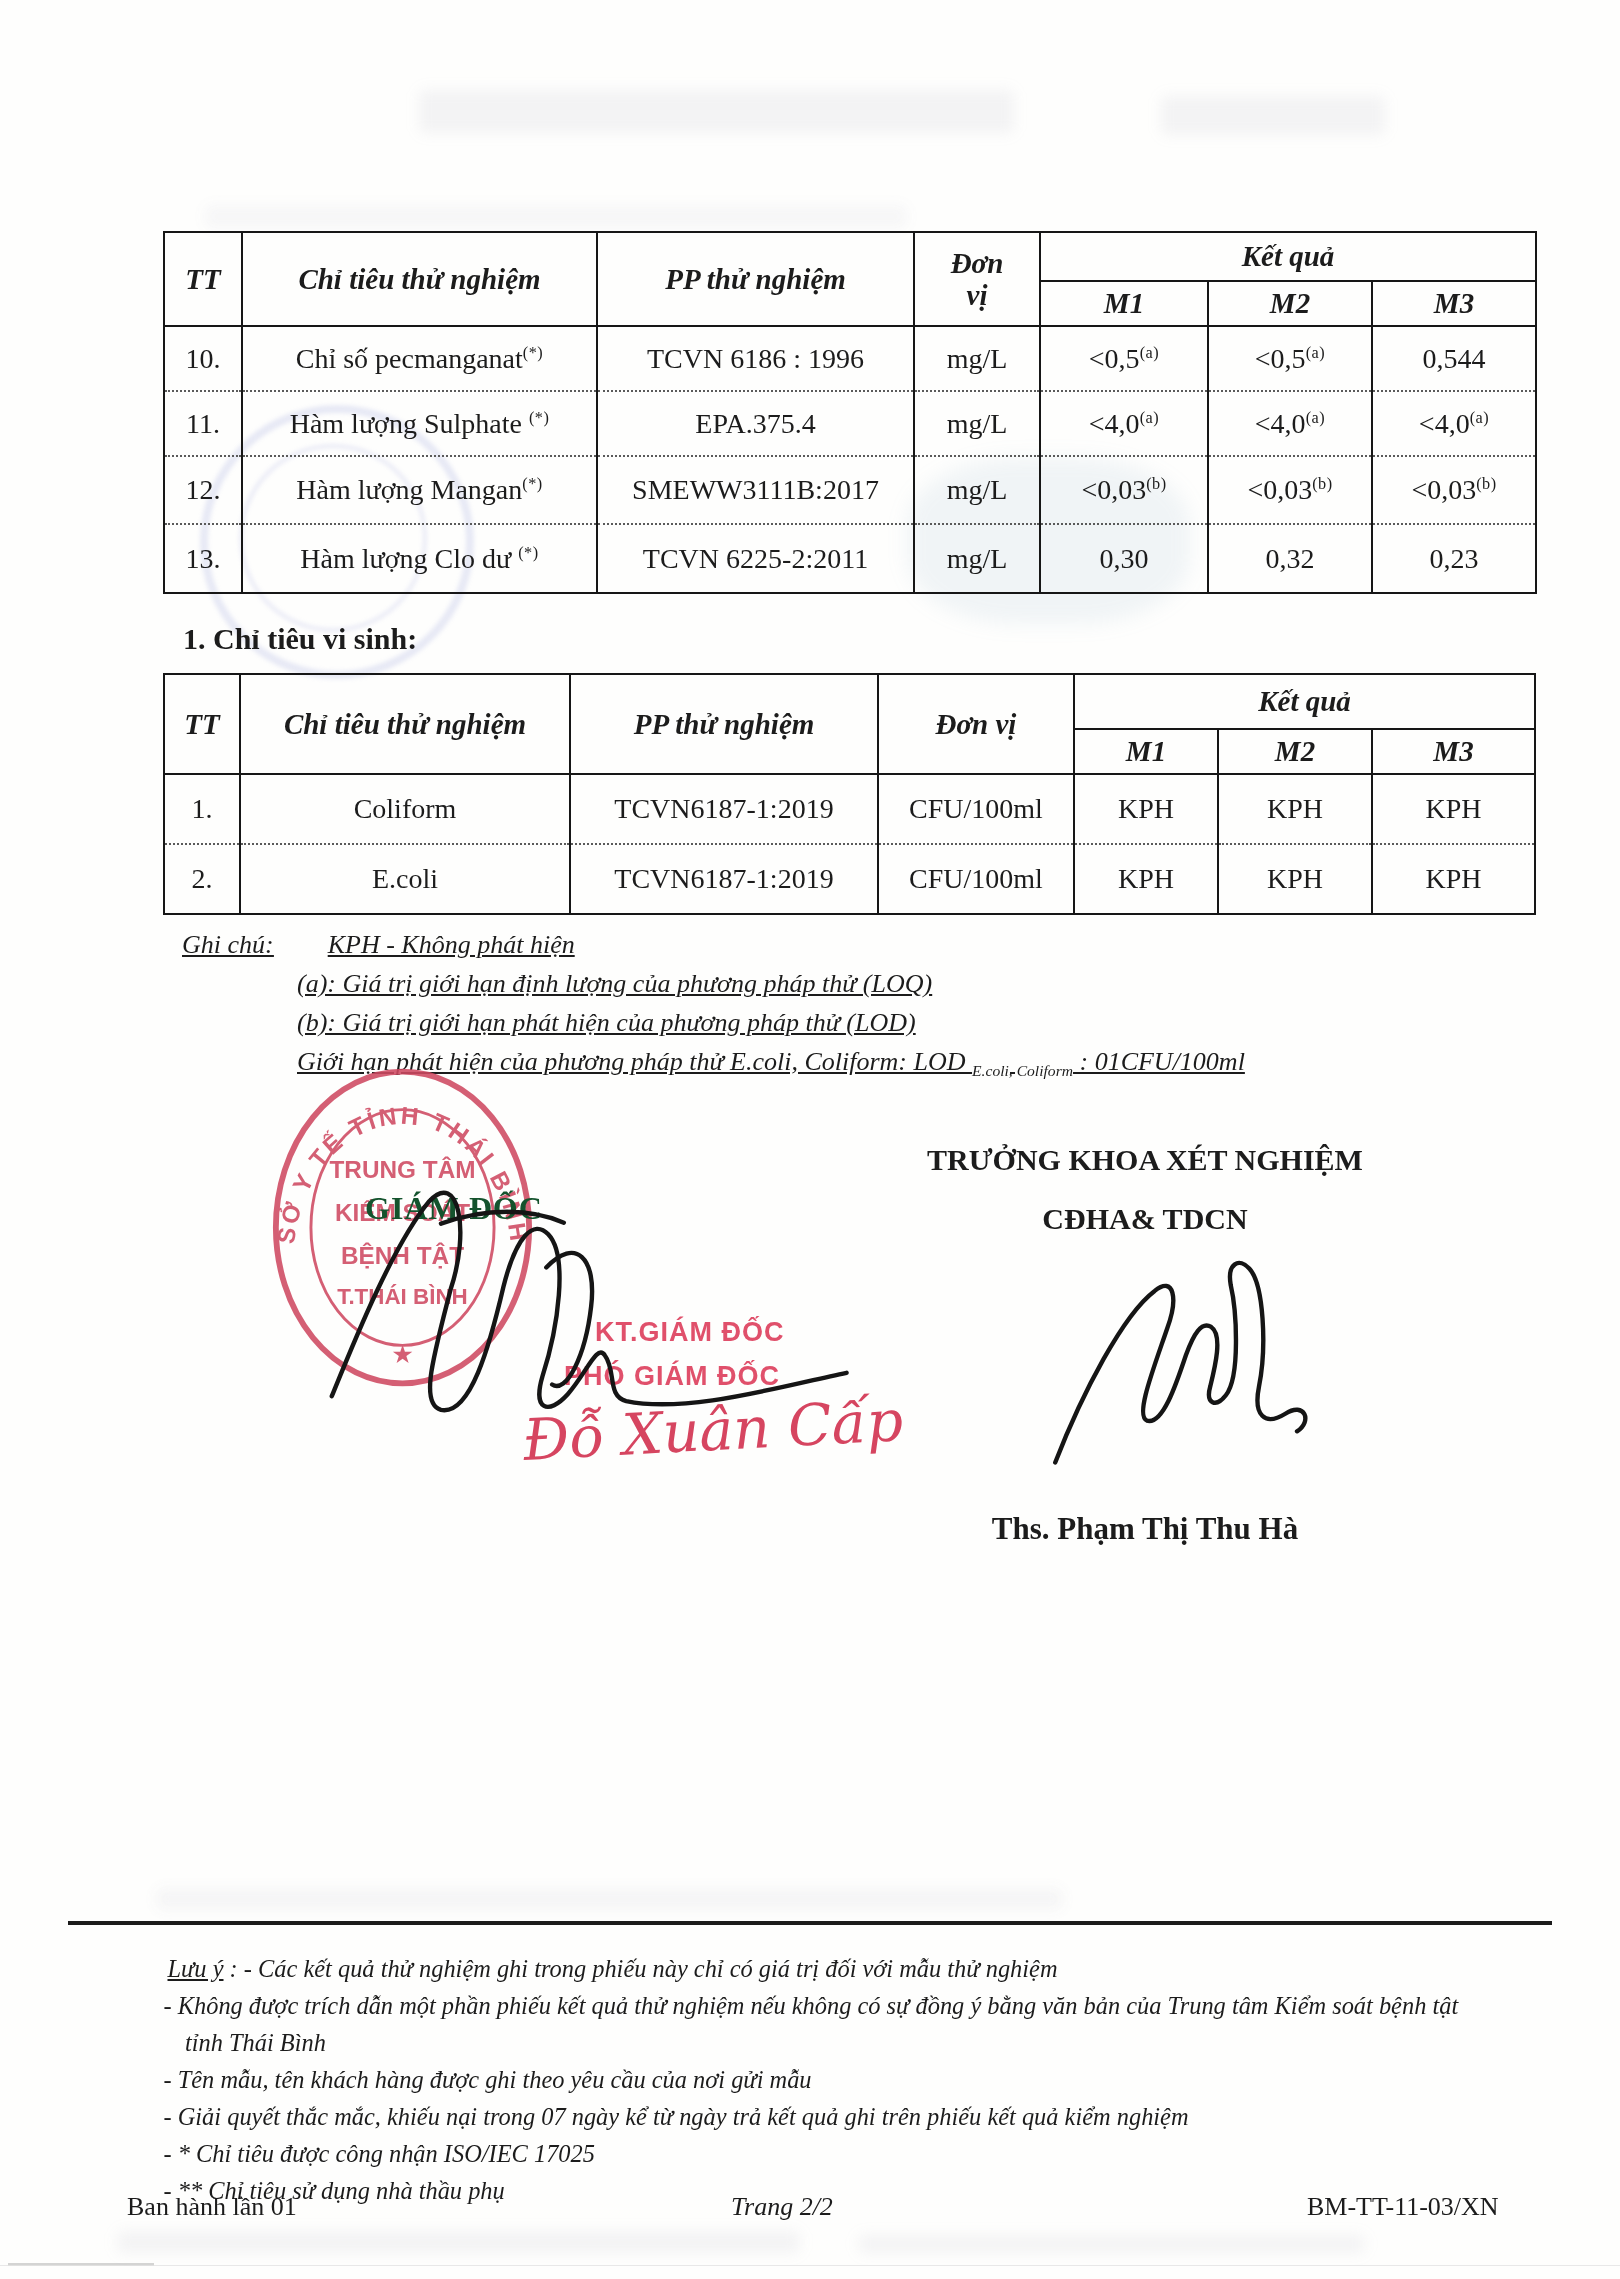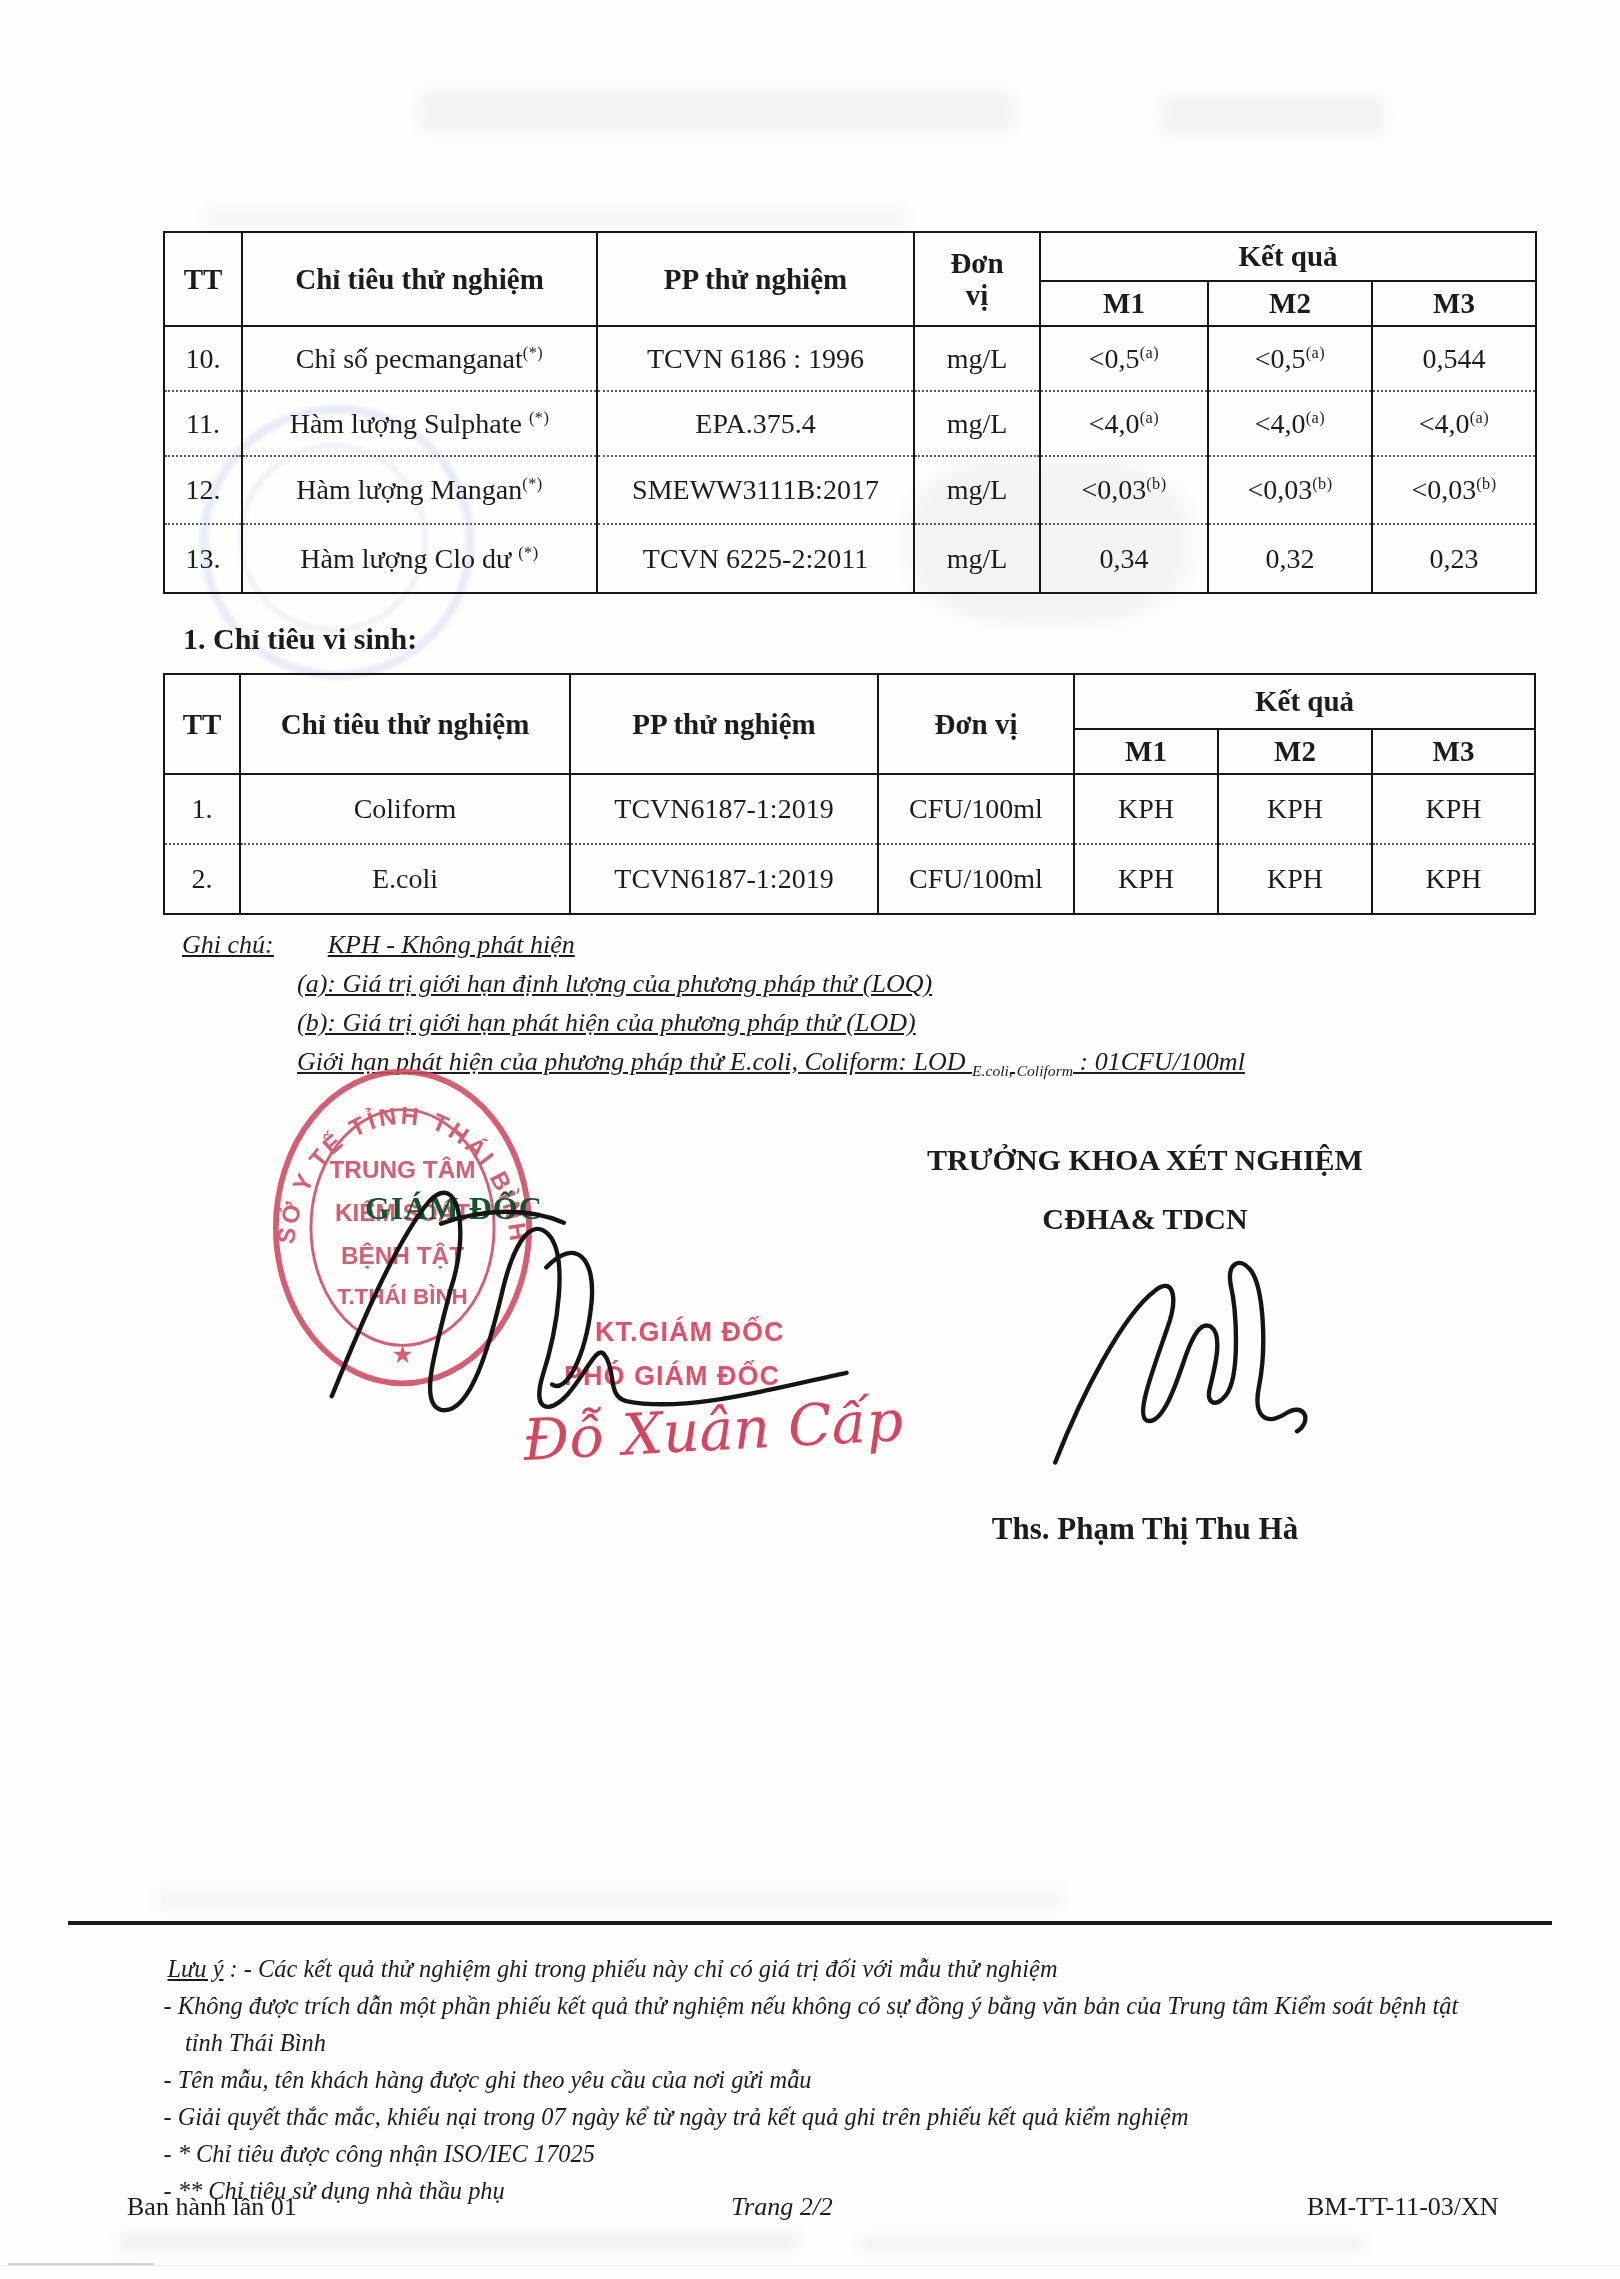--- a/index.html
+++ b/index.html
@@ -17,21 +17,21 @@
   .bottom-hair{background:#bdbdbd;opacity:.65;}
   .bottom-hair2{background:#e2e2e2;opacity:.8;}
   
   table.rpt{border-collapse:collapse;table-layout:fixed;position:absolute;left:163px;
     border:2.9px solid #161616;background:transparent;}
   table.rpt th,table.rpt td{border-left:2px solid #161616;border-right:2px solid #161616;
     text-align:center;vertical-align:middle;padding:2px 5.9px;overflow:hidden;}
   table.rpt th{font-weight:bold;font-size:29px;border-bottom:2px solid #161616;}
   table.rpt td{font-size:28px;}
   table.rpt thead tr.h2 th{border-top:2px solid #161616;}
-  table.rpt thead{border-bottom:2.9px solid #161616;}
+  table.rpt thead{border-bottom:2.9px solid #161616;font-style:italic;}
   table.rpt tbody tr+tr td{border-top:2px dotted #5a5a5a;}
   table.rpt tbody tr:first-child td{border-top:2.9px solid #161616;}
   td.tl{text-align:left;padding-left:13.7px;}
   .unit-wrap{white-space:pre-line;line-height:1.12;}
   sup.mark{vertical-align:super;font-size:.58em;letter-spacing:0.5px;}
   sub.mark{vertical-align:sub;font-size:.6em;font-style:italic;}
   
   .sec-title{position:absolute;left:183px;top:622px;font-size:30px;font-weight:bold;}
   .ghichu{position:absolute;left:182px;top:925px;font-size:26px;font-style:italic;line-height:39px;text-decoration:underline;}
   .ghichu .lbl{text-decoration:underline;}
@@ -128,21 +128,21 @@
       <td>mg/L</td>
       <td><span>&lt;0,03</span><sup class="mark">(b)</sup></td>
       <td><span>&lt;0,03</span><sup class="mark">(b)</sup></td>
       <td><span>&lt;0,03</span><sup class="mark">(b)</sup></td>
     </tr>
     <tr style="height:69px;">
       <td>13.</td>
       <td class="tl"><span>Hàm lượng Clo dư </span><sup class="mark">(*)</sup></td>
       <td>TCVN 6225-2:2011</td>
       <td>mg/L</td>
-      <td><span>0,34</span><sup class="mark"></sup></td>
+      <td><span>0,30</span><sup class="mark"></sup></td>
       <td><span>0,32</span><sup class="mark"></sup></td>
       <td><span>0,23</span><sup class="mark"></sup></td>
     </tr>
   </tbody>
 </table>
 
 <div class="sec-title">1. Chỉ tiêu vi sinh:</div>
 
 <table class="rpt" style="top:673px;width:1371px;">
   <colgroup>

